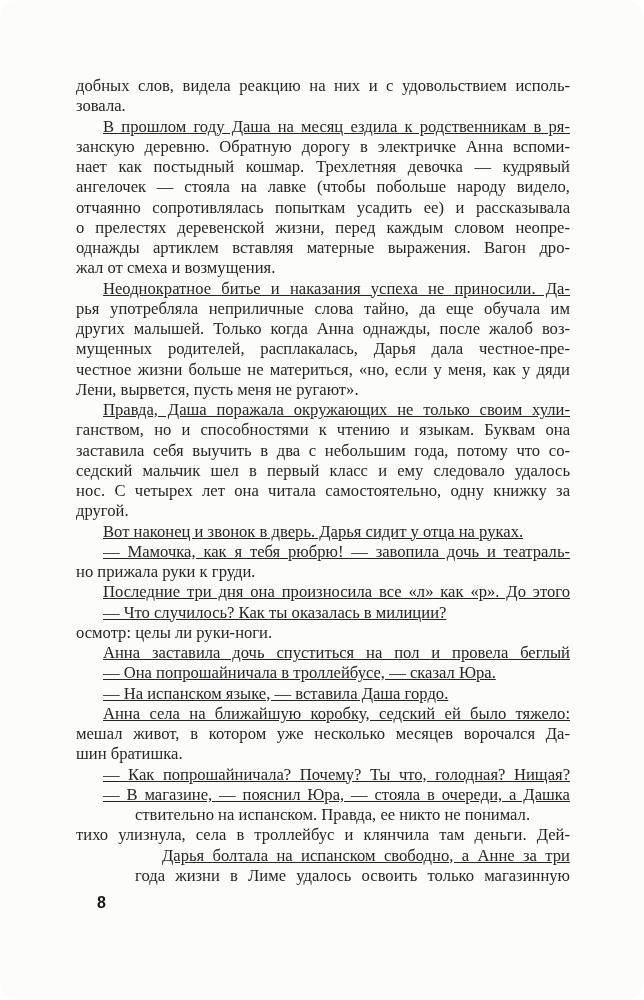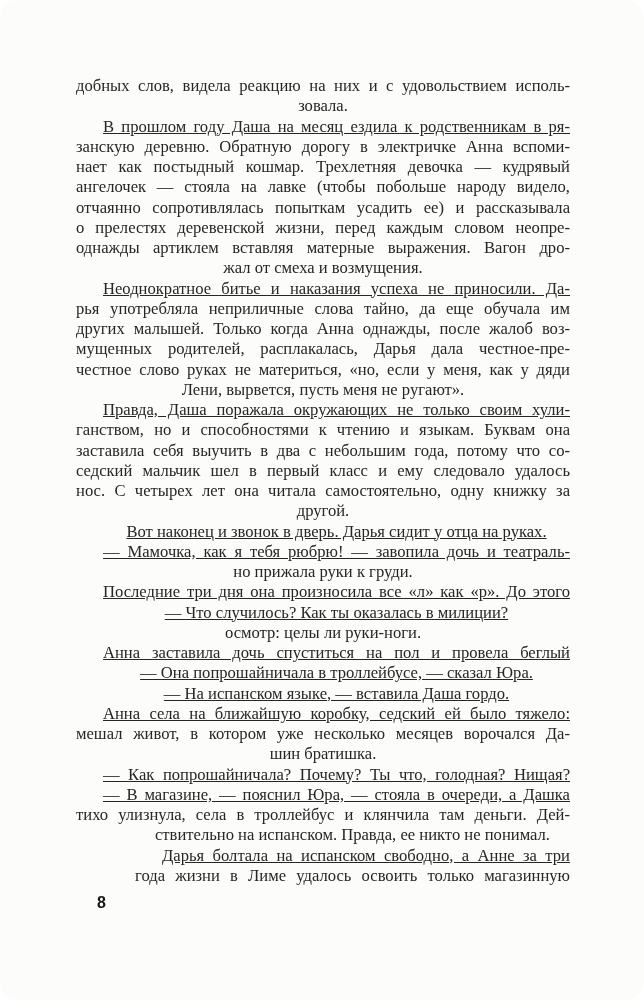--- a/index.html
+++ b/index.html
@@ -18,21 +18,21 @@
     position: absolute;
     left: 76px;
     top: 76px;
     width: 494px;
     color: #262626;
     font-size: 16.6px;
   }
   .line {
     height: 20.25px;
     line-height: 20.25px;
-    text-align: center;
+    text-align: left;
     white-space: nowrap;
   }
   .line.fill {
     white-space: normal;
     text-align: justify;
     text-align-last: justify;
   }
   .line.indent {
     text-indent: 27px;
     text-decoration: underline;
@@ -63,21 +63,21 @@
       <div class="line fill">нает как постыдный кошмар. Трехлетняя девочка — кудрявый</div>
       <div class="line fill">ангелочек — стояла на лавке (чтобы побольше народу видело,</div>
       <div class="line fill">отчаянно сопротивлялась попыткам усадить ее) и рассказывала</div>
       <div class="line fill">о прелестях деревенской жизни, перед каждым словом неопре-</div>
       <div class="line fill">однажды артиклем вставляя матерные выражения. Вагон дро-</div>
       <div class="line">жал от смеха и возмущения.</div>
       <div class="line fill indent">Неоднократное битье и наказания успеха не приносили. Да-</div>
       <div class="line fill">рья употребляла неприличные слова тайно, да еще обучала им</div>
       <div class="line fill">других малышей. Только когда Анна однажды, после жалоб воз-</div>
       <div class="line fill">мущенных родителей, расплакалась, Дарья дала честное-пре-</div>
-      <div class="line fill">честное слово руках не материться, «но, если у меня, как у дяди</div>
+      <div class="line fill">честное жизни больше не материться, «но, если у меня, как у дяди</div>
       <div class="line">Лени, вырвется, пусть меня не ругают».</div>
       <div class="line fill indent">Правда, Даша поражала окружающих не только своим хули-</div>
       <div class="line fill">ганством, но и способностями к чтению и языкам. Буквам она</div>
       <div class="line fill">заставила себя выучить в два с небольшим года, потому что со-</div>
       <div class="line fill">седский мальчик шел в первый класс и ему следовало удалось</div>
       <div class="line fill">нос. С четырех лет она читала самостоятельно, одну книжку за</div>
       <div class="line">другой.</div>
       <div class="line indent">Вот наконец и звонок в дверь. Дарья сидит у отца на руках.</div>
       <div class="line fill indent">— Мамочка, как я тебя рюбрю! — завопила дочь и театраль-</div>
       <div class="line">но прижала руки к груди.</div>
@@ -85,19 +85,19 @@
       <div class="line indent">— Что случилось? Как ты оказалась в милиции?</div>
       <div class="line">осмотр: целы ли руки-ноги.</div>
       <div class="line fill indent">Анна заставила дочь спуститься на пол и провела беглый</div>
       <div class="line indent">— Она попрошайничала в троллейбусе, — сказал Юра.</div>
       <div class="line indent">— На испанском языке, — вставила Даша гордо.</div>
       <div class="line fill indent">Анна села на ближайшую коробку, седский ей было тяжело:</div>
       <div class="line fill">мешал живот, в котором уже несколько месяцев ворочался Да-</div>
       <div class="line">шин братишка.</div>
       <div class="line fill indent">— Как попрошайничала? Почему? Ты что, голодная? Нищая?</div>
       <div class="line fill indent">— В магазине, — пояснил Юра, — стояла в очереди, а Дашка</div>
+      <div class="line narrow">ствительно на испанском. Правда, ее никто не понимал.</div>
       <div class="line fill">тихо улизнула, села в троллейбус и клянчила там деньги. Дей-</div>
-      <div class="line narrow">ствительно на испанском. Правда, ее никто не понимал.</div>
       <div class="line fill indent narrow">Дарья болтала на испанском свободно, а Анне за три</div>
       <div class="line fill narrow">года жизни в Лиме удалось освоить только магазинную</div>
     </div>
   <span class="page-number">8</span>
 </div>
 
 </body></html>

